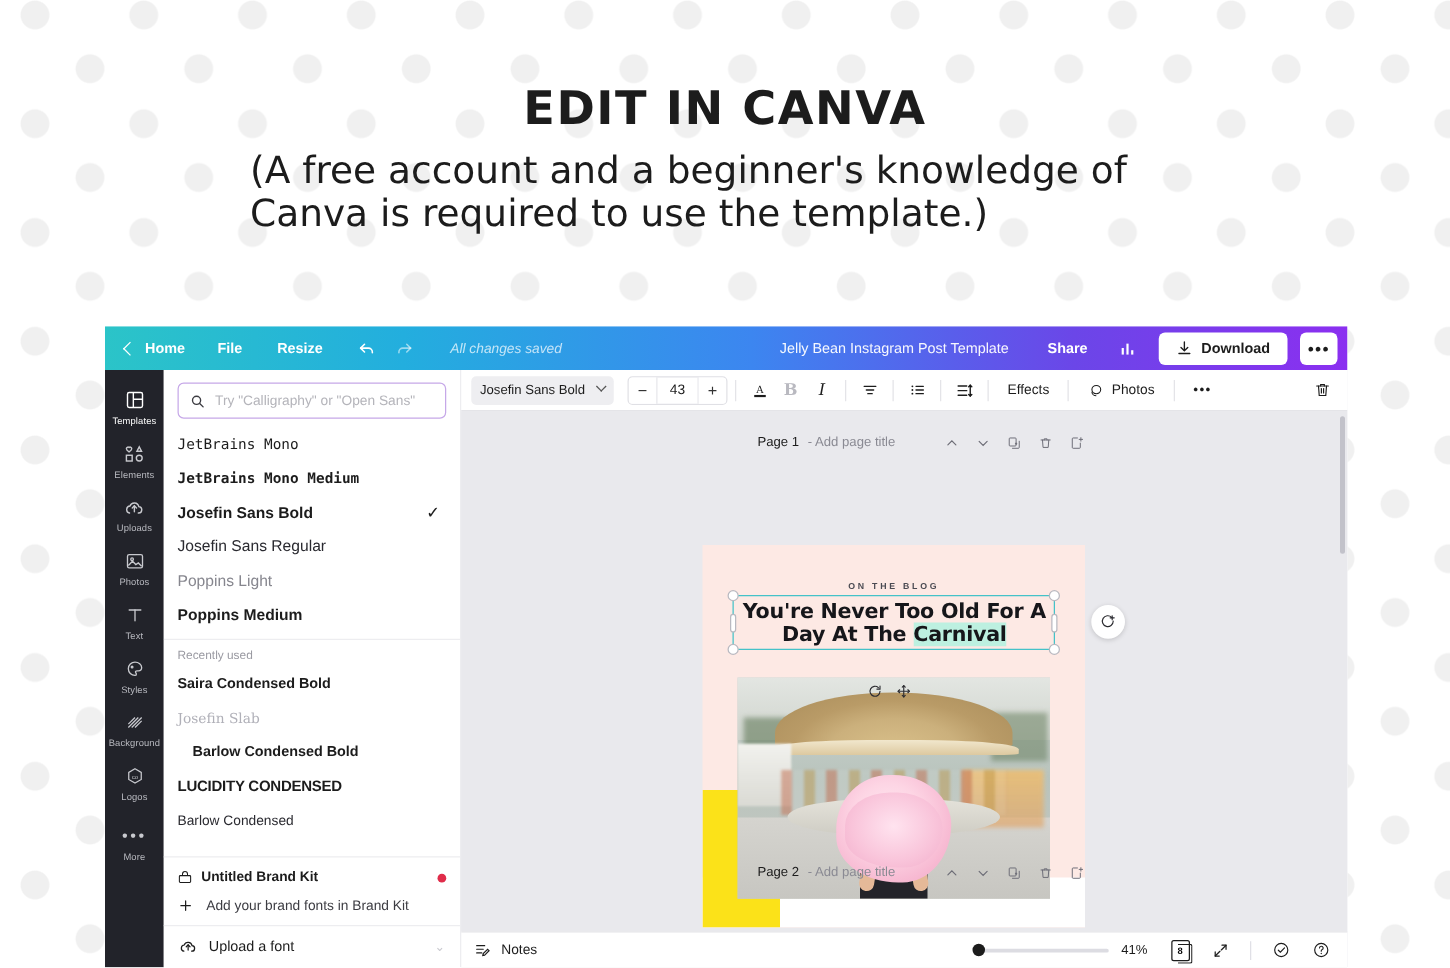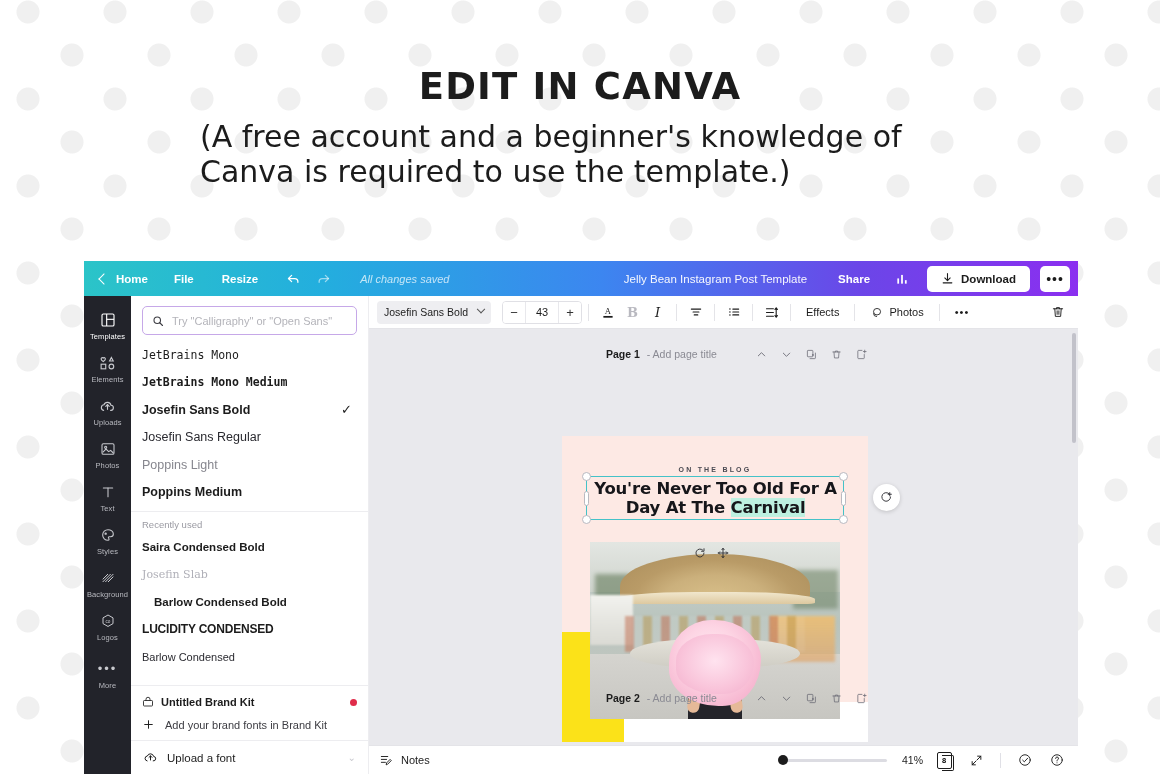--- a/index.html
+++ b/index.html
@@ -188,21 +188,21 @@
   }
   .tanim { display: flex; align-items: center; gap: 6px; padding: 0 9px; height: 25px;
     font-size: 11px; color: #1c1c1c; cursor: pointer; border-radius: 4px; }
   .tspacer { flex: 1; }
 
   
   .canvas-area { flex: 1; position: relative; overflow: hidden; background: #e9e9ed; }
   .page-head {
     position: absolute; display: flex; align-items: center; font-size: 10.5px;
   }
-  .ph-num { font-weight: bold; color: #1c1c1c; padding-left: 44px; }
+  .ph-num { font-weight: normal; color: #1c1c1c; padding-left: 44px; }
   .ph-title { color: #8a8a93; margin-left: 4px; }
   .ph-tools { display: flex; align-items: center; gap: 11px; color: #6c6c76; }
   .ph-ico { cursor: pointer; display: flex; align-items: center; justify-content: center; width: 14px; height: 14px;}
 
   .page1 {
     position: absolute; left: 193px; top: 107px; width: 306px; height: 306px;
     background: #fde9e4; overflow: hidden;
   }
   .p1-white-bottom { position:absolute; left:0; bottom:0; width:100%; height: 40px; background:#ffffff;}
   .p1-yellow { position: absolute; left: 0px; top: 196px; width: 62px; height: 110px; background: #fbe219; }
@@ -336,21 +336,21 @@
   .bottombar {
     position: absolute; left: 0; bottom: 0; width: 100%; height: 29px;
     background: #fff; border-top: 1px solid #e4e4e8;
     display: flex; align-items: center; padding: 0 10px; z-index: 5;
   }
   .notes { display: flex; align-items: center; gap: 8px; font-size: 11px; color: #1c1c1c; cursor: pointer; }
   .zoomwrap { margin-left: auto; display: flex; align-items: center; gap: 10px; }
   .slider { width: 108px; height: 3px; background: #dcdce2; border-radius: 2px; position: relative; cursor: pointer; }
   .slider .knob { position: absolute; left: -1px; top: -3.5px; width: 10px; height: 10px;
      background: #1c1c1c; border-radius: 50%; }
-  .zoomval { font-size: 10.5px; color: #1c1c1c; min-width: 26px; text-align: right; }
+  .zoomval { font-size: 10.5px; color: #1c1c1c; min-width: 26px; text-align: left; }
   .bbtn { width: 22px; height: 22px; display: flex; align-items: center; justify-content: center; cursor: pointer; }
   .pgcount {
     width: 15px; height: 17px; border: 1.4px solid #1c1c1c; border-radius: 2px;
     display: flex; align-items: center; justify-content: center; font-size: 7.5px; font-weight: bold;
     position: relative;
   }
   .pgcount:after {
     content: ""; position: absolute; right: -3.5px; top: 2px; width: 11px; height: 14px;
     border: 1.4px solid #1c1c1c; border-left: none; border-radius: 0 2px 2px 0; z-index: -1;
   }

